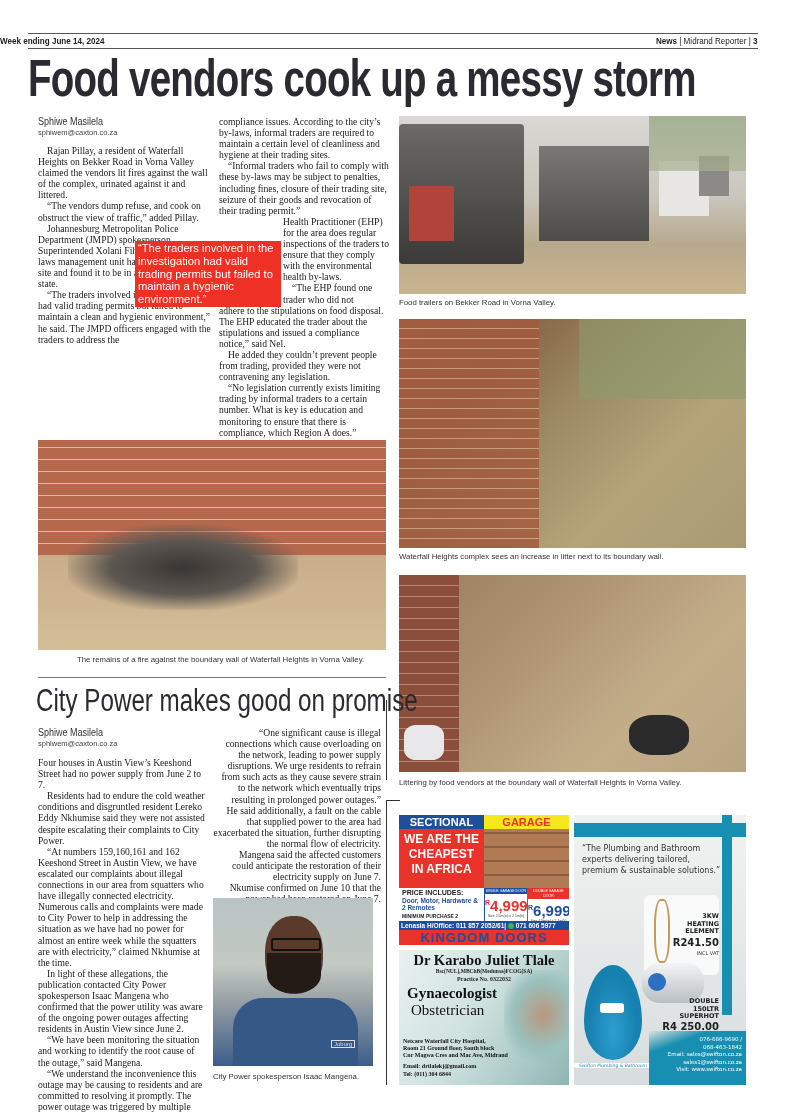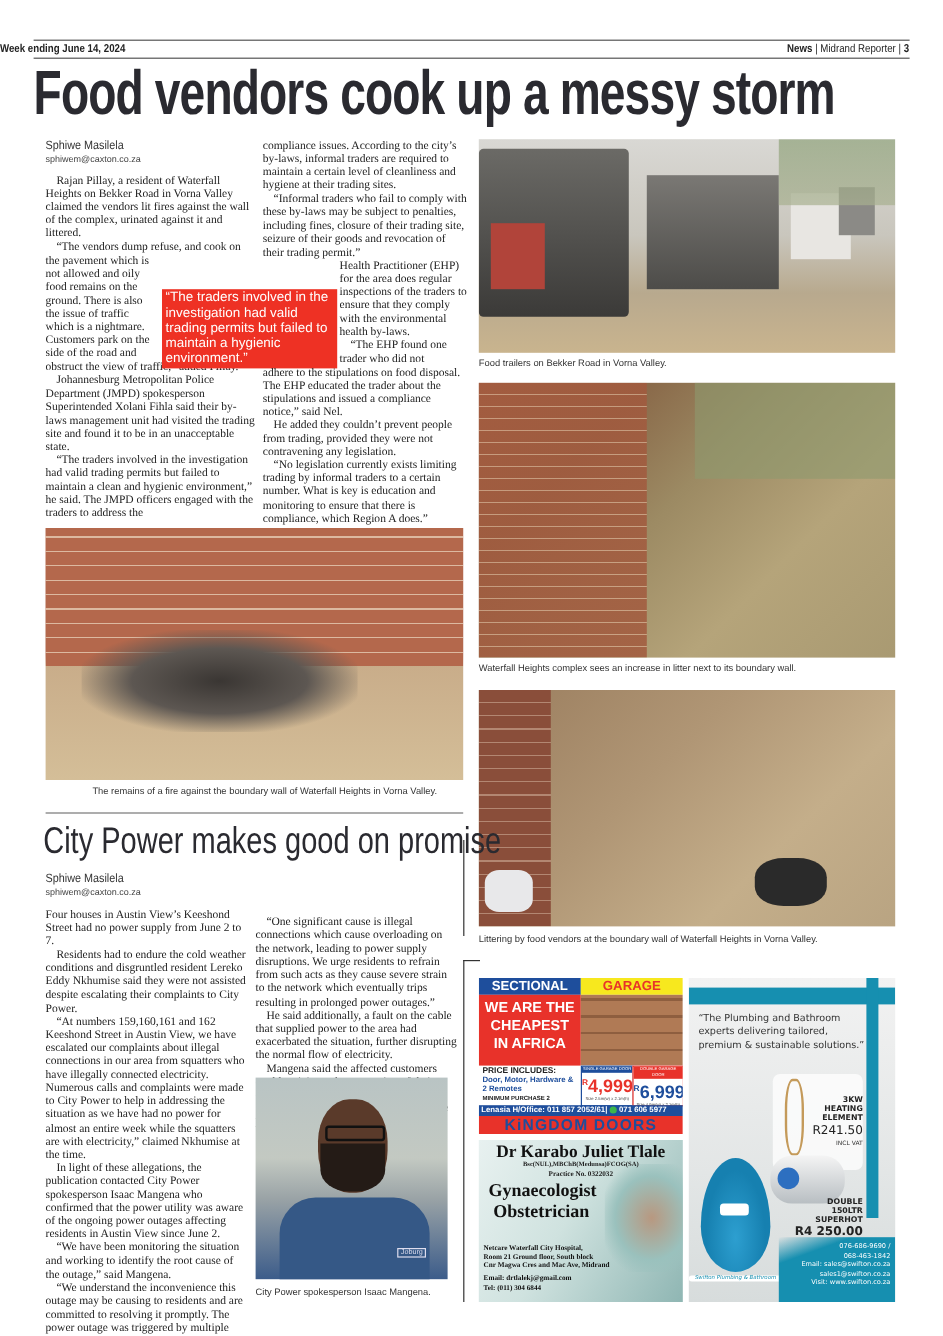--- a/index.html
+++ b/index.html
@@ -35,21 +35,20 @@
 <div class="hdr-line" style="top:48px;"></div>
 
 <div class="headline">Food vendors cook up a messy storm</div>
 
 <div class="abs byline-name" style="left:38px;top:116px;">Sphiwe Masilela</div>
 <div class="abs byline-email" style="left:38px;top:128px;">sphiwem@caxton.co.za</div>
 
 <div class="abs body-text" style="left:38px;top:145px;width:175px;">
   <p class="ind">Rajan Pillay, a resident of Waterfall Heights on Bekker Road in Vorna Valley claimed the vendors lit fires against the wall of the complex, urinated against it and littered.</p>
   <p class="ind">“The vendors dump refuse, and cook on</p>
-  <p style="width:88px;">the pavement which is not allowed and oily food remains on the ground. There is also the issue of traffic which is a nightmare. Customers park on the side of the road and</p>
   <p>obstruct the view of traffic,” added Pillay.</p>
   <p class="ind">Johannesburg Metropolitan Police Department (JMPD) spokesperson Superintended Xolani Fihla said their by-laws management unit had visited the trading site and found it to be in an unacceptable state.</p>
   <p class="ind">“The traders involved in the investigation had valid trading permits but failed to maintain a clean and hygienic environment,” he said. The JMPD officers engaged with the traders to address the</p>
 </div>
 
 <div class="pull">“The traders involved in the investigation had valid trading permits but failed to maintain a hygienic environment.”</div>
 
 <div class="abs body-text" style="left:219px;top:116px;width:172px;font-family:Liberation Serif, serif;">
   <p>compliance issues. According to the city’s by-laws, informal traders are required to maintain a certain level of cleanliness and hygiene at their trading sites.</p>
   <p class="ind">“Informal traders who fail to comply with these by-laws may be subject to penalties, including fines, closure of their trading site, seizure of their goods and revocation of their trading permit.”</p>
@@ -100,21 +99,21 @@
 
 <div class="abs body-text" style="left:38px;top:757px;width:170px;">
   <p>Four houses in Austin View’s Keeshond Street had no power supply from June 2 to 7.</p>
   <p class="ind">Residents had to endure the cold weather conditions and disgruntled resident Lereko Eddy Nkhumise said they were not assisted despite escalating their complaints to City Power.</p>
   <p class="ind">“At numbers 159,160,161 and 162 Keeshond Street in Austin View, we have escalated our complaints about illegal connections in our area from squatters who have illegally connected electricity. Numerous calls and complaints were made to City Power to help in addressing the situation as we have had no power for almost an entire week while the squatters are with electricity,” claimed Nkhumise at the time.</p>
   <p class="ind">In light of these allegations, the publication contacted City Power spokesperson Isaac Mangena who confirmed that the power utility was aware of the ongoing power outages affecting residents in Austin View since June 2.</p>
   <p class="ind">“We have been monitoring the situation and working to identify the root cause of the outage,” said Mangena.</p>
   <p class="ind">“We understand the inconvenience this outage may be causing to residents and are committed to resolving it promptly. The power outage was triggered by multiple factors.</p>
 </div>
 
-<div class="abs body-text" style="left:213px;top:763px;width:168px;">
+<div class="abs body-text" style="left:213px;top:727px;width:168px;text-align:right;">
   <p class="ind">“One significant cause is illegal connections which cause overloading on the network, leading to power supply disruptions. We urge residents to refrain from such acts as they cause severe strain to the network which eventually trips resulting in prolonged power outages.”</p>
   <p class="ind">He said additionally, a fault on the cable that supplied power to the area had exacerbated the situation, further disrupting the normal flow of electricity.</p>
   <p class="ind">Mangena said the affected customers could anticipate the restoration of their electricity supply on June 7.</p>
   <p class="ind">Nkumise confirmed on June 10 that the power had been restored on June 7.</p>
 </div>
 
 <div class="photo" style="left:213px;top:898px;width:160px;height:168px;background:linear-gradient(180deg,#b9c4c4 0%,#c3c9c2 40%,#9aa3a6 60%,#3c5c8a 100%);">
   <div class="abs" style="left:20px;top:100px;width:125px;height:70px;background:#355886;border-radius:30px 30px 0 0;"></div>
   <div class="abs" style="left:52px;top:18px;width:58px;height:78px;background:#5a3a2a;border-radius:45%;"></div>
   <div class="abs" style="left:54px;top:55px;width:54px;height:40px;background:#241b16;border-radius:0 0 45% 45%;"></div>
@@ -154,21 +153,21 @@
   </div>
   <div class="abs" style="left:0;top:115px;width:170px;height:15px;background:#e8322a;color:#1e4e9c;font-weight:bold;font-size:13px;line-height:15px;text-align:center;letter-spacing:1px;">KiNGDOM DOORS</div>
 </div>
 
 <div class="ad" style="left:399px;top:950px;width:170px;height:135px;background:linear-gradient(120deg,#e8f1f0 0%,#cfe2df 45%,#8fb6b3 100%);font-family:'Liberation Serif',serif;">
   <div class="abs" style="left:105px;top:20px;width:65px;height:90px;background:radial-gradient(ellipse at 60% 50%,#b89880 0%,#9ac1bd 55%,rgba(143,182,179,0) 80%);"></div>
   <div class="abs" style="left:2px;top:2px;width:166px;text-align:center;font-weight:bold;font-size:14.5px;line-height:16px;color:#111;white-space:nowrap;">Dr Karabo Juliet Tlale</div>
   <div class="abs" style="left:0;top:18px;width:170px;text-align:center;font-weight:bold;font-size:5.5px;color:#222;">Bsc(NUL),MBChB(Medunsa)FCOG(SA)</div>
   <div class="abs" style="left:0;top:26px;width:170px;text-align:center;font-weight:bold;font-size:6px;color:#222;">Practice No. 0322032</div>
   <div class="abs" style="left:8px;top:35px;font-weight:bold;font-size:15px;line-height:17px;color:#111;">Gynaecologist</div>
-  <div class="abs" style="left:12px;top:52px;font-weight:bold;font-size:15px;line-height:17px;color:#111;">Obstetrician</div>
+  <div class="abs" style="left:12px;top:52px;font-weight:normal;font-size:15px;line-height:17px;color:#111;">Obstetrician</div>
   <div class="abs" style="left:4px;top:88px;font-weight:bold;font-size:6px;line-height:7px;color:#111;">
     <div>Netcare Waterfall City Hospital,</div>
     <div>Room 21 Ground floor, South block</div>
     <div>Cnr Magwa Cres and Mac Ave, Midrand</div>
   </div>
   <div class="abs" style="left:4px;top:112px;font-weight:bold;font-size:6px;line-height:8px;color:#111;">
     <div>Email: drtlalekj@gmail.com</div>
     <div>Tel: (011) 304 6844</div>
   </div>
 </div>
@@ -177,21 +176,21 @@
   <div class="abs" style="left:0;top:8px;width:172px;height:14px;background:#168fb0;"></div>
   <div class="abs" style="left:148px;top:0;width:10px;height:200px;background:#168fb0;"></div>
   <div class="abs" style="left:8px;top:28px;width:140px;font-size:8px;line-height:11px;color:#333;">“The Plumbing and Bathroom experts delivering tailored, premium &amp; sustainable solutions.”</div>
   <div class="abs" style="left:70px;top:80px;width:75px;height:80px;background:rgba(255,255,255,.75);border-radius:6px;"></div>
   <div class="abs" style="left:80px;top:84px;width:12px;height:60px;border:2px solid #c49a5a;border-radius:40%;"></div>
   <div class="abs" style="right:27px;top:98px;text-align:right;font-weight:bold;font-size:6.5px;line-height:7.5px;color:#222;">
     <div>3KW</div>
     <div>HEATING</div>
     <div>ELEMENT</div>
   </div>
-  <div class="abs" style="right:27px;top:122px;font-weight:normal;font-size:10px;color:#222;padding-left:35px;">R241.50</div>
+  <div class="abs" style="right:27px;top:122px;font-weight:bold;font-size:10px;color:#222;padding-left:35px;">R241.50</div>
   <div class="abs" style="right:27px;top:135px;font-size:5px;color:#333;">INCL VAT</div>
   <div class="abs" style="left:68px;top:148px;width:62px;height:40px;background:linear-gradient(180deg,#f4f4f4,#b8bec2);border-radius:18px;">
     <div class="abs" style="left:6px;top:10px;width:18px;height:18px;border-radius:50%;background:#2d6fc0;"></div>
   </div>
   <div class="abs" style="right:27px;top:183px;text-align:right;font-weight:bold;font-size:6.5px;line-height:7.5px;color:#222;">
     <div>DOUBLE</div>
     <div>150LTR</div>
     <div>SUPERHOT</div>
   </div>
   <div class="abs" style="right:27px;top:206px;font-weight:bold;font-size:10px;color:#222;white-space:nowrap;">R4 250.00</div>

